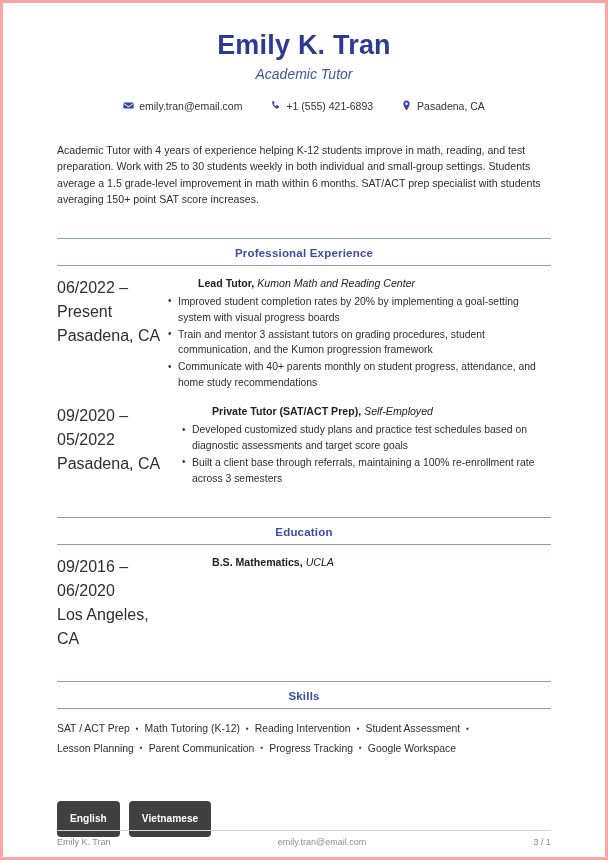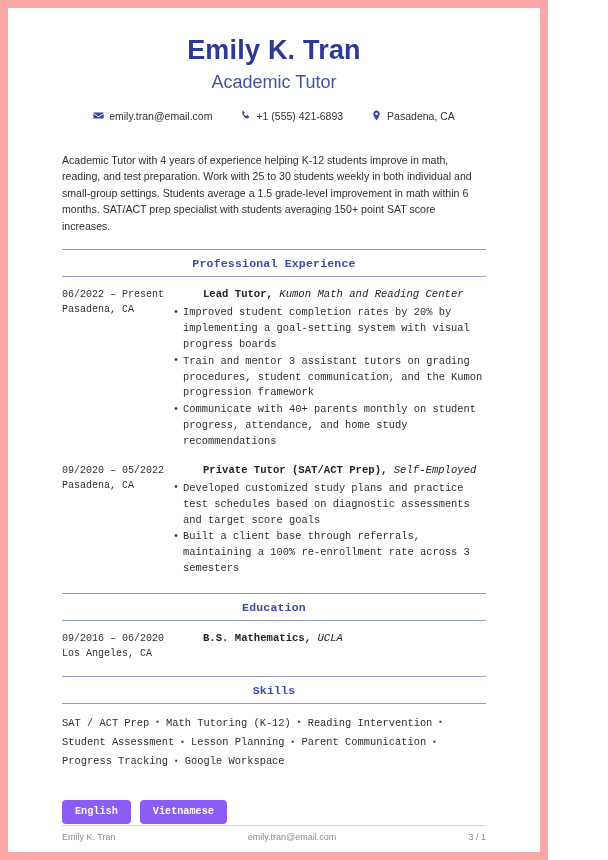--- a/index.html
+++ b/index.html
@@ -6,44 +6,45 @@
   html, body { margin: 0; padding: 0; }
   body {
     width: 608px;
     height: 860px;
     background: #ffffff;
     font-family: "Liberation Sans", sans-serif;
     color: #333333;
     overflow: hidden;
   }
   .page {
-    width: 548px;
+    width: 608px;
     height: 860px;
-    border: 8px solid #fca5a5;
+    border: 3px solid #fca5a5;
     background: #ffffff;
     padding: 0;
     position: relative;
   }
   .inner {
     padding: 18px 54px 0 54px;
   }
 
   
   .name {
     text-align: center;
     font-size: 27px;
     font-weight: bold;
     color: #2d3a94;
     letter-spacing: 0.2px;
     margin: 8px 0 0 0;
     line-height: 1.2;
   }
   .subtitle {
     text-align: center;
-    font-size: 18px;
+    font-size: 14px;
+    font-style: italic;
     color: #44559e;
     margin: 5px 0 0 0;
     line-height: 1.25;
   }
   .contact-row {
     display: flex;
     justify-content: center;
     align-items: center;
     gap: 10px;
     margin-top: 16px;
@@ -70,42 +71,42 @@
   
   .summary {
     margin-top: 30px;
     font-size: 10.6px;
     line-height: 1.55;
     color: #2e2e2e;
     text-align: left;
   }
 
   
-  .section { margin-top: 15px; font-family: Liberation Mono, monospace; }
+  .section { margin-top: 30px; }
   .section-head {
     border-top: 1.3px solid #8f99c6;
     border-bottom: 1.3px solid #8f99c6;
     padding: 4px 0 4px 0;
     text-align: center;
   }
   .section-head .section-title {
     font-size: 11.5px;
     font-weight: bold;
     color: #3b4ba8;
     letter-spacing: 0.2px;
   }
   .section-body { padding-top: 10px; }
 
   
   .entry { display: flex; margin-bottom: 12px; }
-  .entry:last-child { margin-bottom: 0; }
+  .entry:last-child { margin-bottom: 0; gap: 14px; }
   .entry-left {
     width: 106px;
     flex: 0 0 106px;
-    font-size: 10px;
+    font-size: 16px;
     line-height: 1.5;
     color: #2e2e2e;
     padding-top: 0px;
   }
   .entry-left .e-loc { display: block; }
   .entry-right { flex: 1 1 auto; padding-left: 3px; }
   .entry-title {
     font-size: 10.6px;
     line-height: 1.45;
     color: #222222;
@@ -142,25 +143,25 @@
     display: inline-block;
     padding: 0 6px;
     color: #333333;
     font-size: 8px;
     vertical-align: 1.5px;
   }
 
   
   .lang-row { display: flex; gap: 9px; padding-top: 3px; }
   .lang-pill {
-    background: #8b5cf6;
+    background: #404040;
     color: #ffffff;
     font-size: 10.2px;
     font-weight: bold;
-    padding: 7px 13px;
+    padding: 13px 13px;
     border-radius: 4px;
     line-height: 1;
     white-space: nowrap;
   }
 
   
   .footer {
     position: absolute;
     left: 54px;
     right: 54px;

